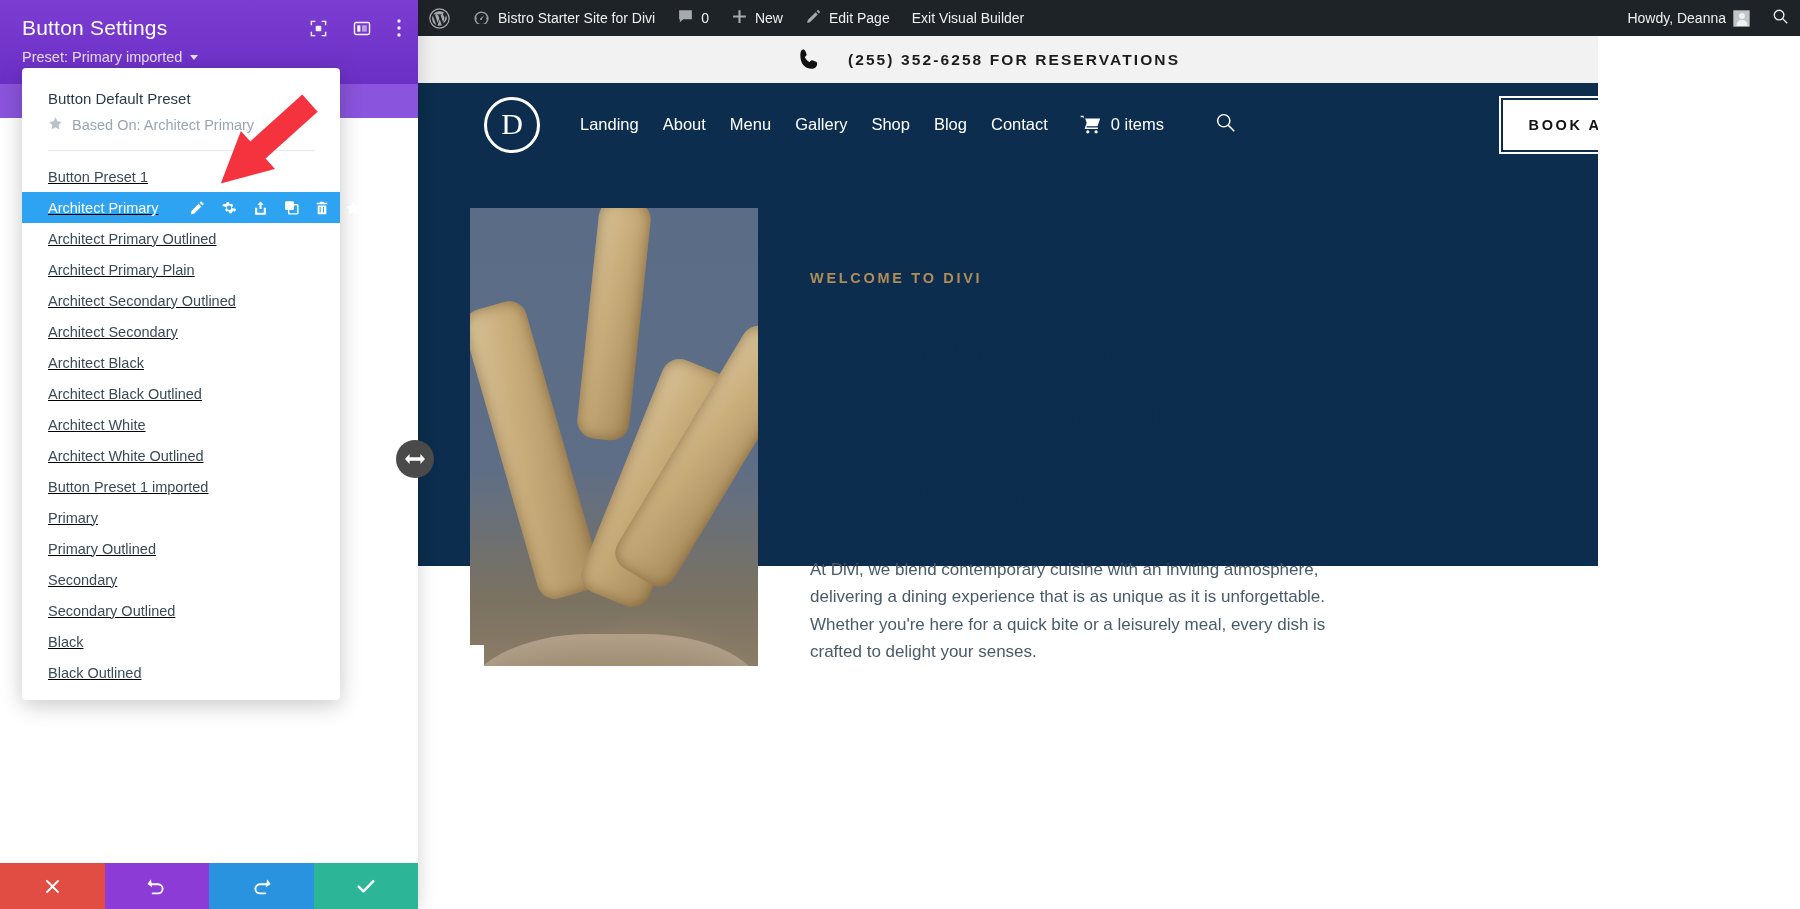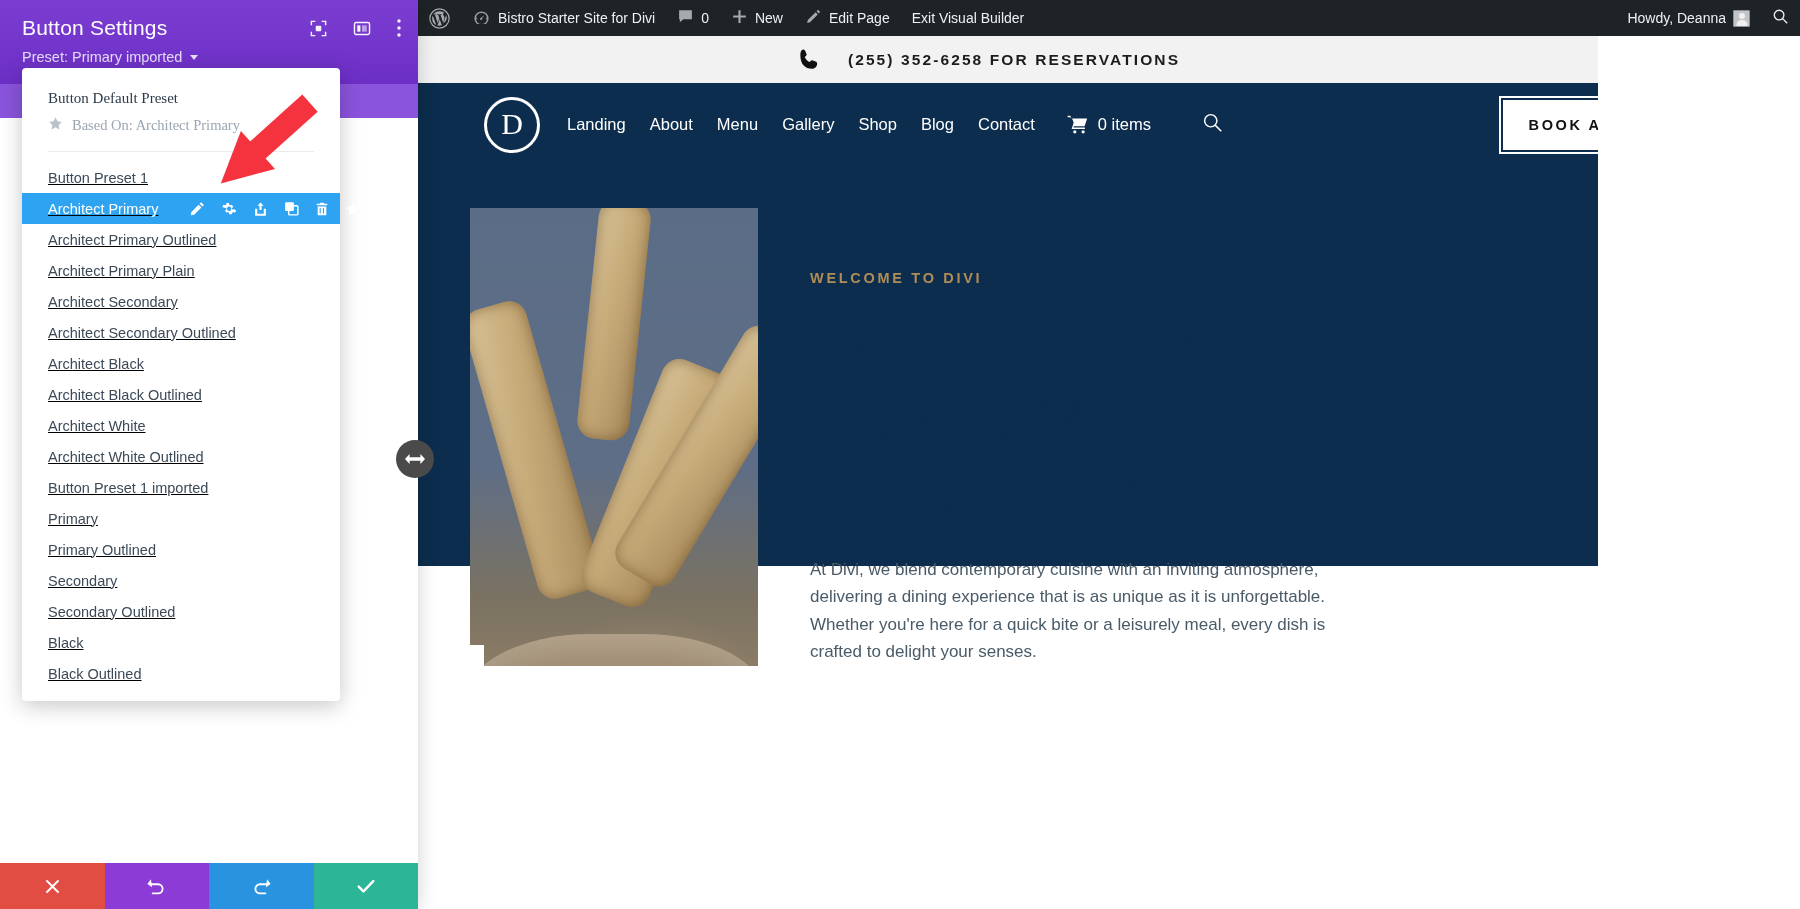--- a/index.html
+++ b/index.html
@@ -58,21 +58,21 @@
   .site-nav {
     height: 83px; background: #0c2d4d; display: flex; align-items: center;
     padding-left: 66px; width: 1180px; position: relative;
   }
   .logo-d {
     width: 56px; height: 56px; border-radius: 50%; border: 3px solid #fff;
     display:flex; align-items:center; justify-content:center;
     color:#fff; font-family:"Liberation Serif", serif; font-size: 30px; line-height:1;
     padding-bottom:2px;
   }
-  .nav-links { display: flex; align-items: center; gap: 24px; margin-left: 27px; }
+  .nav-links { display: flex; align-items: center; gap: 24px; margin-left: 40px; }
   .nav-link {
     color: #fff; font-size: 16.5px; font-family: "Liberation Sans", sans-serif;
     white-space: nowrap;
   }
   .cart-wrap { display:flex; align-items:center; gap:9px; margin-left: 8px;}
   .cart-ico { width: 22px; height: 19px; }
   .search-ico-nav { margin-left: 27px; }
   .book-btn {
     position:absolute; right: -98px; top: 50%; transform: translateY(-50%);
     background:#fff; color:#111; border: 2px solid #0c2d4d; outline: 2px solid #fff;
@@ -148,21 +148,21 @@
   }
   .caret-d { width:0;height:0;border-left:4.5px solid transparent;border-right:4.5px solid transparent;border-top:5px solid #e8dcfa; margin-left:2px;}
   .panel-tabstrip { height: 34px; background:#8a54dc; }
 
   .dropdown {
     position:absolute; left: 22px; top: 68px; width: 318px;
     background:#fff; border-radius: 4px;
     box-shadow: 0 5px 22px rgba(0,0,0,.22);
     padding: 14px 0 12px 0; z-index: 60;
   }
-  .dd-default { padding: 8px 42px 2px 26px; font-family: Liberation Serif, serif; }
+  .dd-default { padding: 8px 42px 2px 26px; }
   .dd-default-title { font-size: 15px; color:#2b3a4a; }
   .dd-based {
     display:flex; align-items:center; gap:9px; margin-top: 9px; padding-bottom: 14px;
     color:#9aa6b2; font-size: 14.5px;
   }
   .dd-sep { height:1px; background:#e8eaec; margin: 0 26px; }
   .dd-list { padding-top: 10px; text-decoration: underline; }
   .dd-item {
     height: 31px; display:flex; align-items:center; padding: 0 26px;
     font-size: 14.5px; color:#3c4a57;
@@ -464,24 +464,24 @@
         </span>
       </div>
 
       <div class="dd-item">
           <span class="dd-label">Architect Primary Outlined</span>
         </div>
       <div class="dd-item">
           <span class="dd-label">Architect Primary Plain</span>
         </div>
       <div class="dd-item">
+          <span class="dd-label">Architect Secondary Outlined</span>
+        </div>
+      <div class="dd-item">
           <span class="dd-label">Architect Secondary</span>
-        </div>
-      <div class="dd-item">
-          <span class="dd-label">Architect Secondary Outlined</span>
         </div>
       <div class="dd-item">
           <span class="dd-label">Architect Black</span>
         </div>
       <div class="dd-item">
           <span class="dd-label">Architect Black Outlined</span>
         </div>
       <div class="dd-item">
           <span class="dd-label">Architect White</span>
         </div>

